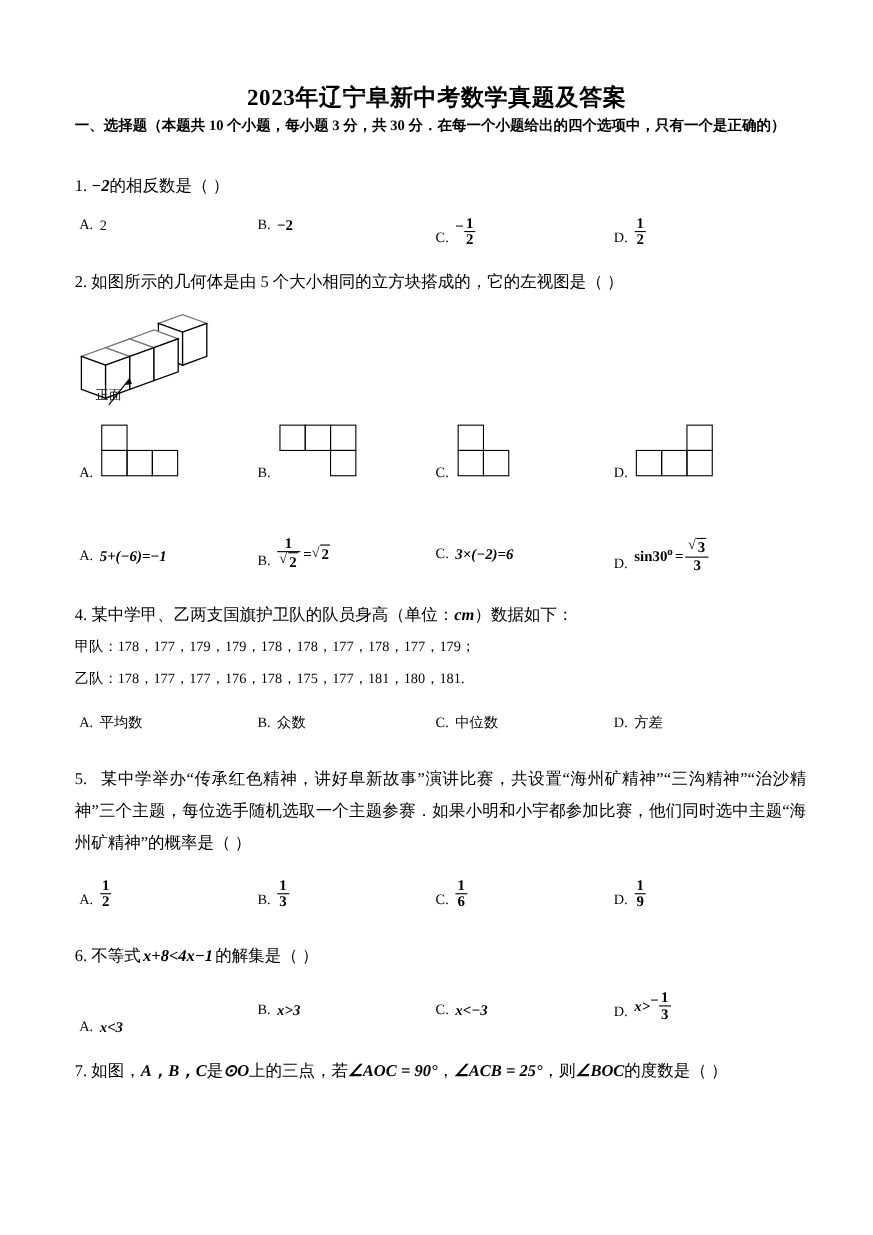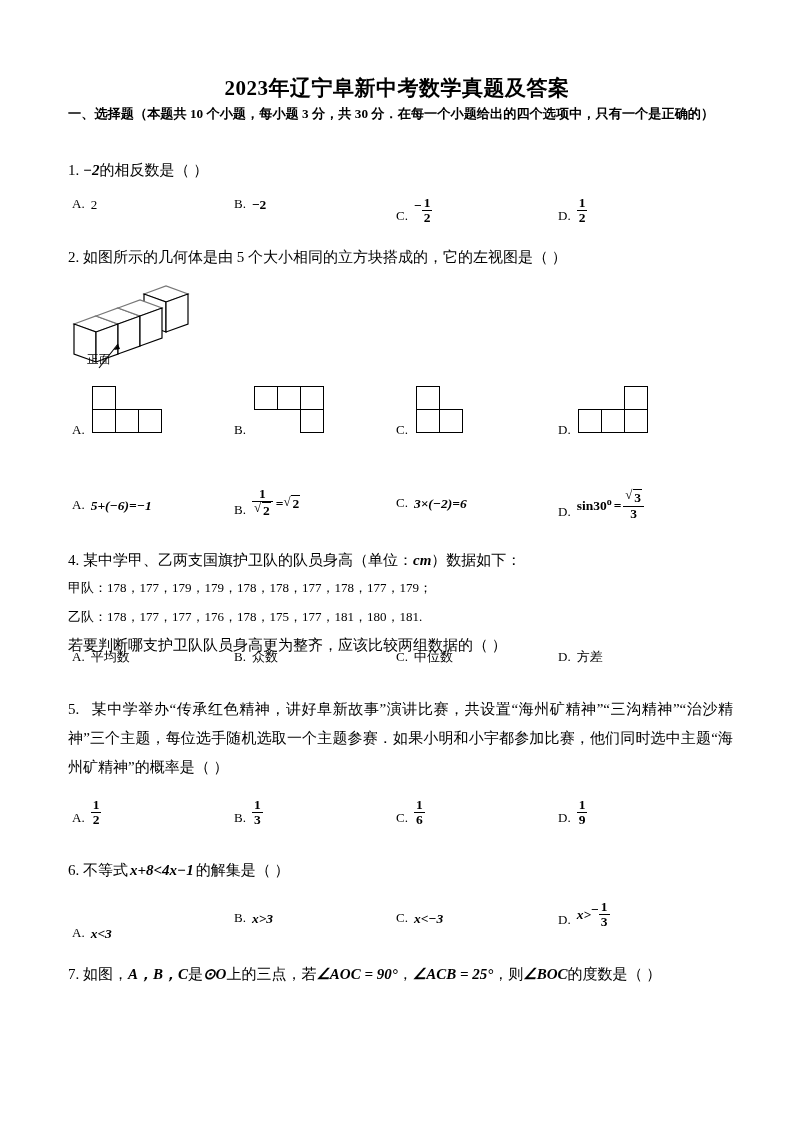--- a/index.html
+++ b/index.html
@@ -315,23 +315,20 @@
   <div class="q" style="top:548px;">
     <span class="q-num">4.</span>
     <span>某中学甲、乙两支国旗护卫队的队员身高（单位：</span><span class="unit-i">cm</span><span>）数据如下：</span>
   </div>
   <div class="data-line" style="top:575px;">
     <span>甲队：</span><span>178，177，179，179，178，178，177，178，177，179；</span>
   </div>
   <div class="data-line" style="top:604px;">
     <span>乙队：</span><span>178，177，177，176，178，175，177，181，180，181.</span>
   </div>
-  <div class="q" style="top:633px;">
-    <span>若要判断哪支护卫队队员身高更为整齐，应该比较两组数据的（     ）</span>
-  </div>
   <div class="opts" style="top:648px; height:28px;">
     <div class="opt col-a">
       <span class="lab">A.</span><span class="val plain">平均数</span>
     </div>
     <div class="opt col-b">
       <span class="lab">B.</span><span class="val plain">众数</span>
     </div>
     <div class="opt col-c">
       <span class="lab">C.</span><span class="val plain">中位数</span>
     </div>

